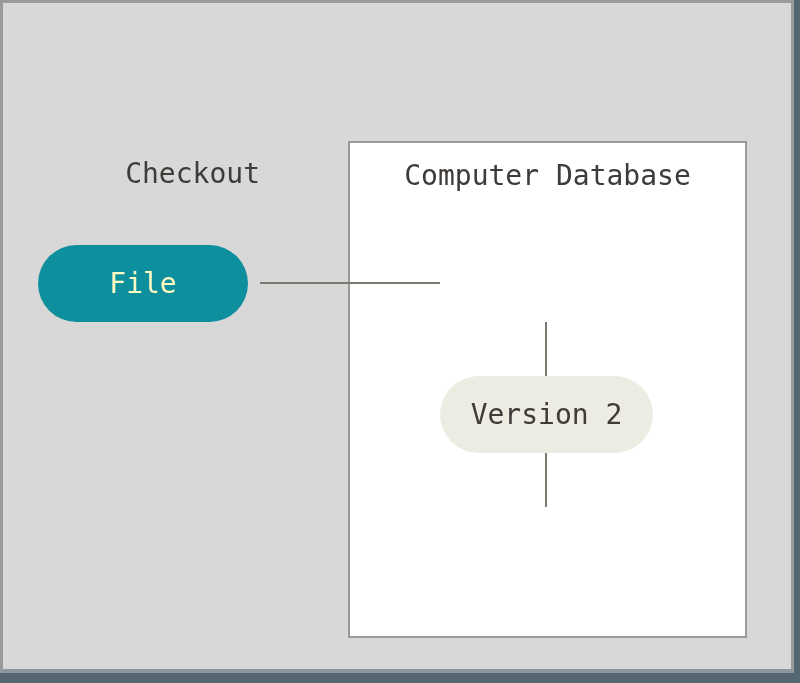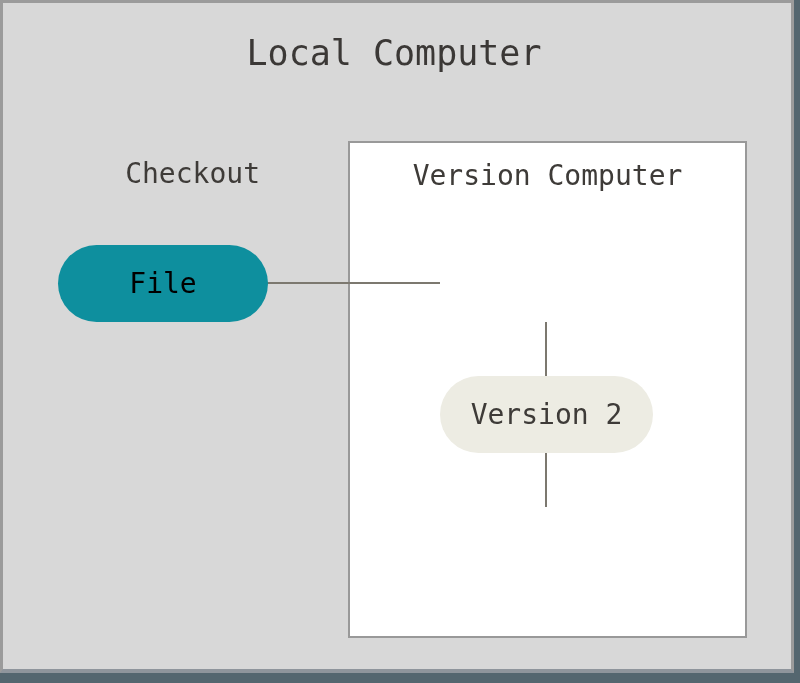--- a/index.html
+++ b/index.html
@@ -76,25 +76,25 @@
   .pill {
     position: absolute;
     height: 77px;
     line-height: 77px;
     text-align: center;
     font-size: 28px;
     border-radius: 38.5px;
     white-space: pre;
   }
   .file-pill {
-    left: 55px;
+    left: 35px;
     top: 242px;
     width: 210px;
     background: #0e8f9e;
-    color: #000000;
+    color: #fef9c3;
   }
   .version-pill {
     left: 437px;
     width: 213px;
     background: #edece3;
     color: #3e3b38;
   }
   .pill-v3 { top: 242px; }
   .pill-v2 { top: 373px; }
   .pill-v1 { top: 504px; }
@@ -115,26 +115,25 @@
   }
   .conn-v3-v2 { top: 319px; }
   .conn-v2-v1 { top: 450px; }
 </style>
 </head>
 <body>
 
 <div class="frame">
   <div class="canvas">
 
-    <div class="diagram-title">Local Computer</div>
 
     <div class="checkout-label">Checkout</div>
 
     <div class="vdb-box">
-      <div class="vdb-title">Version Computer</div>
+      <div class="vdb-title">Computer Database</div>
     </div>
 
     <div class="connector conn-h"></div>
 
     <div class="connector conn-v conn-v3-v2"></div>
 
     <div class="connector conn-v conn-v2-v1"></div>
 
     <div class="pill file-pill">File</div>
 

